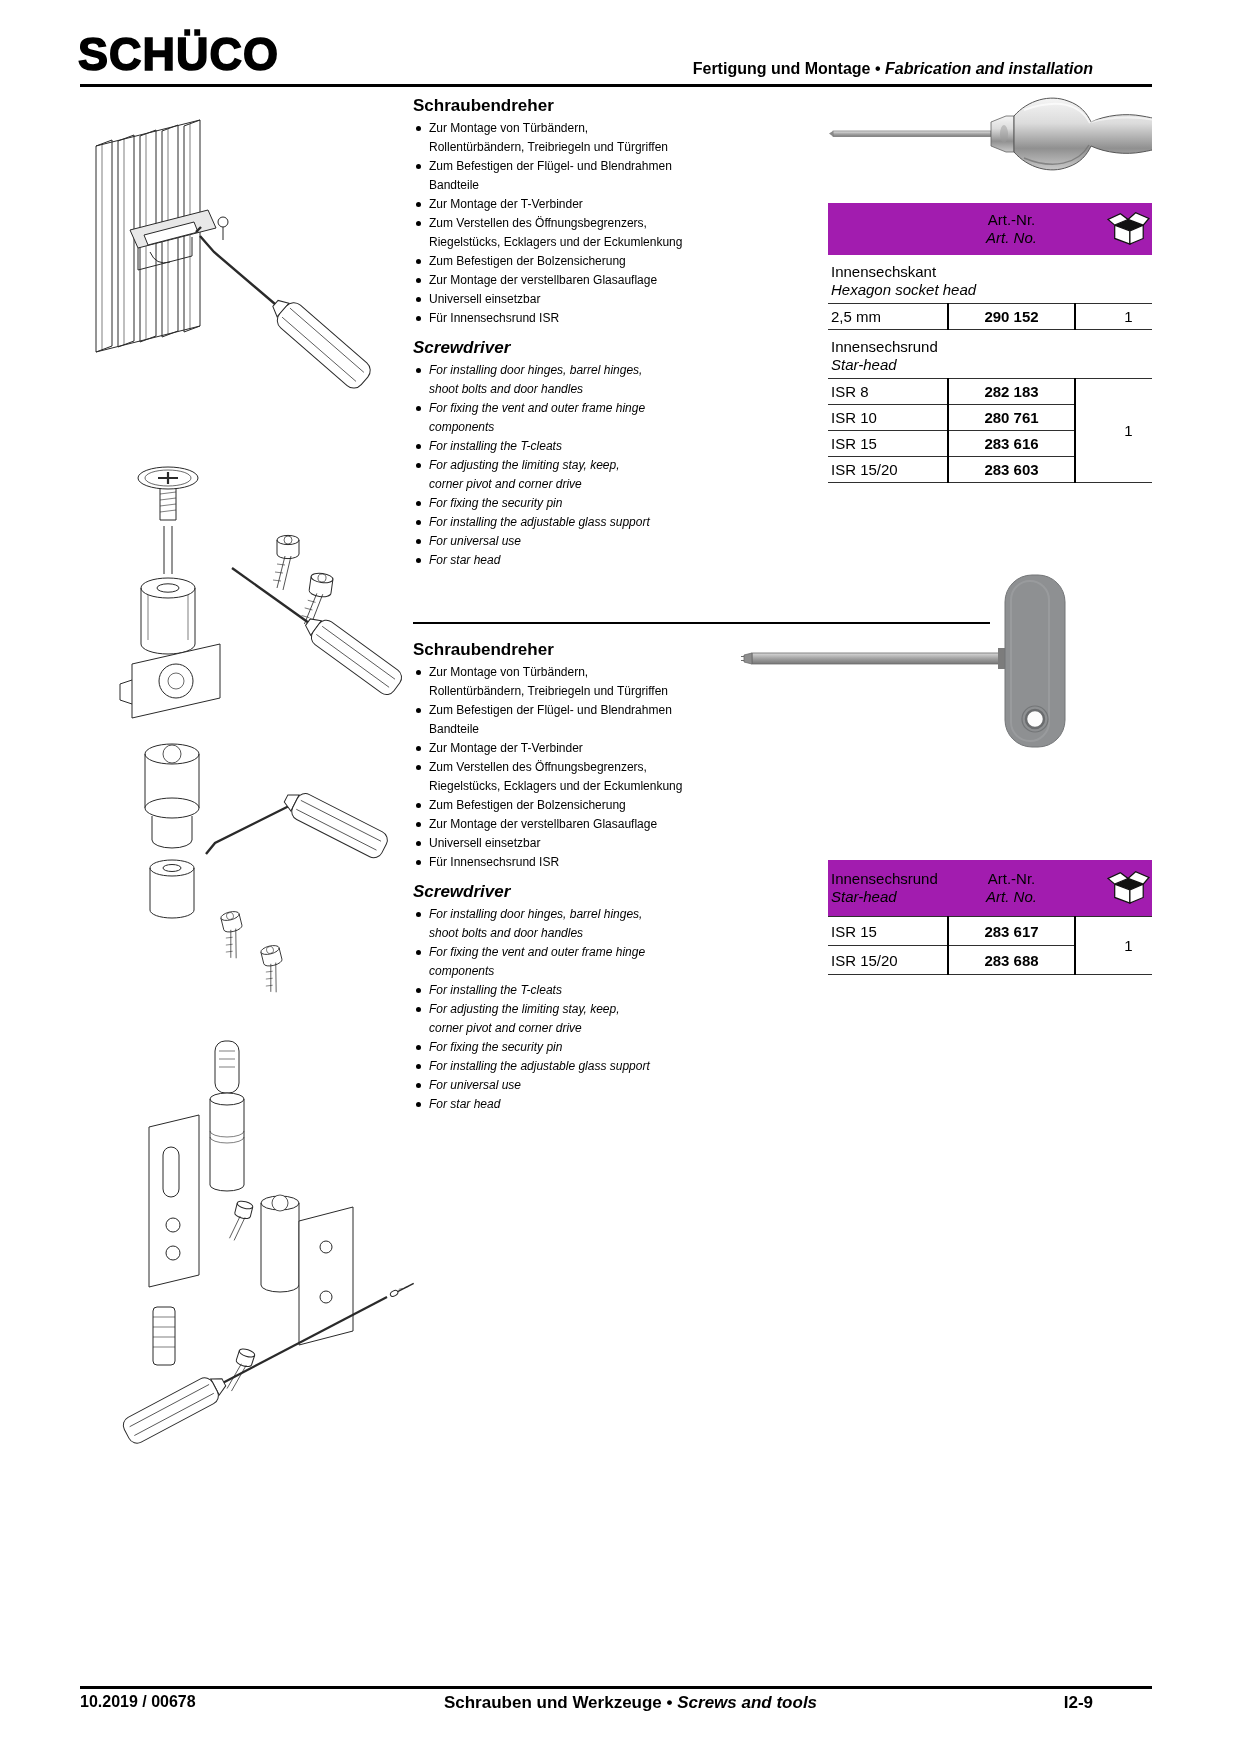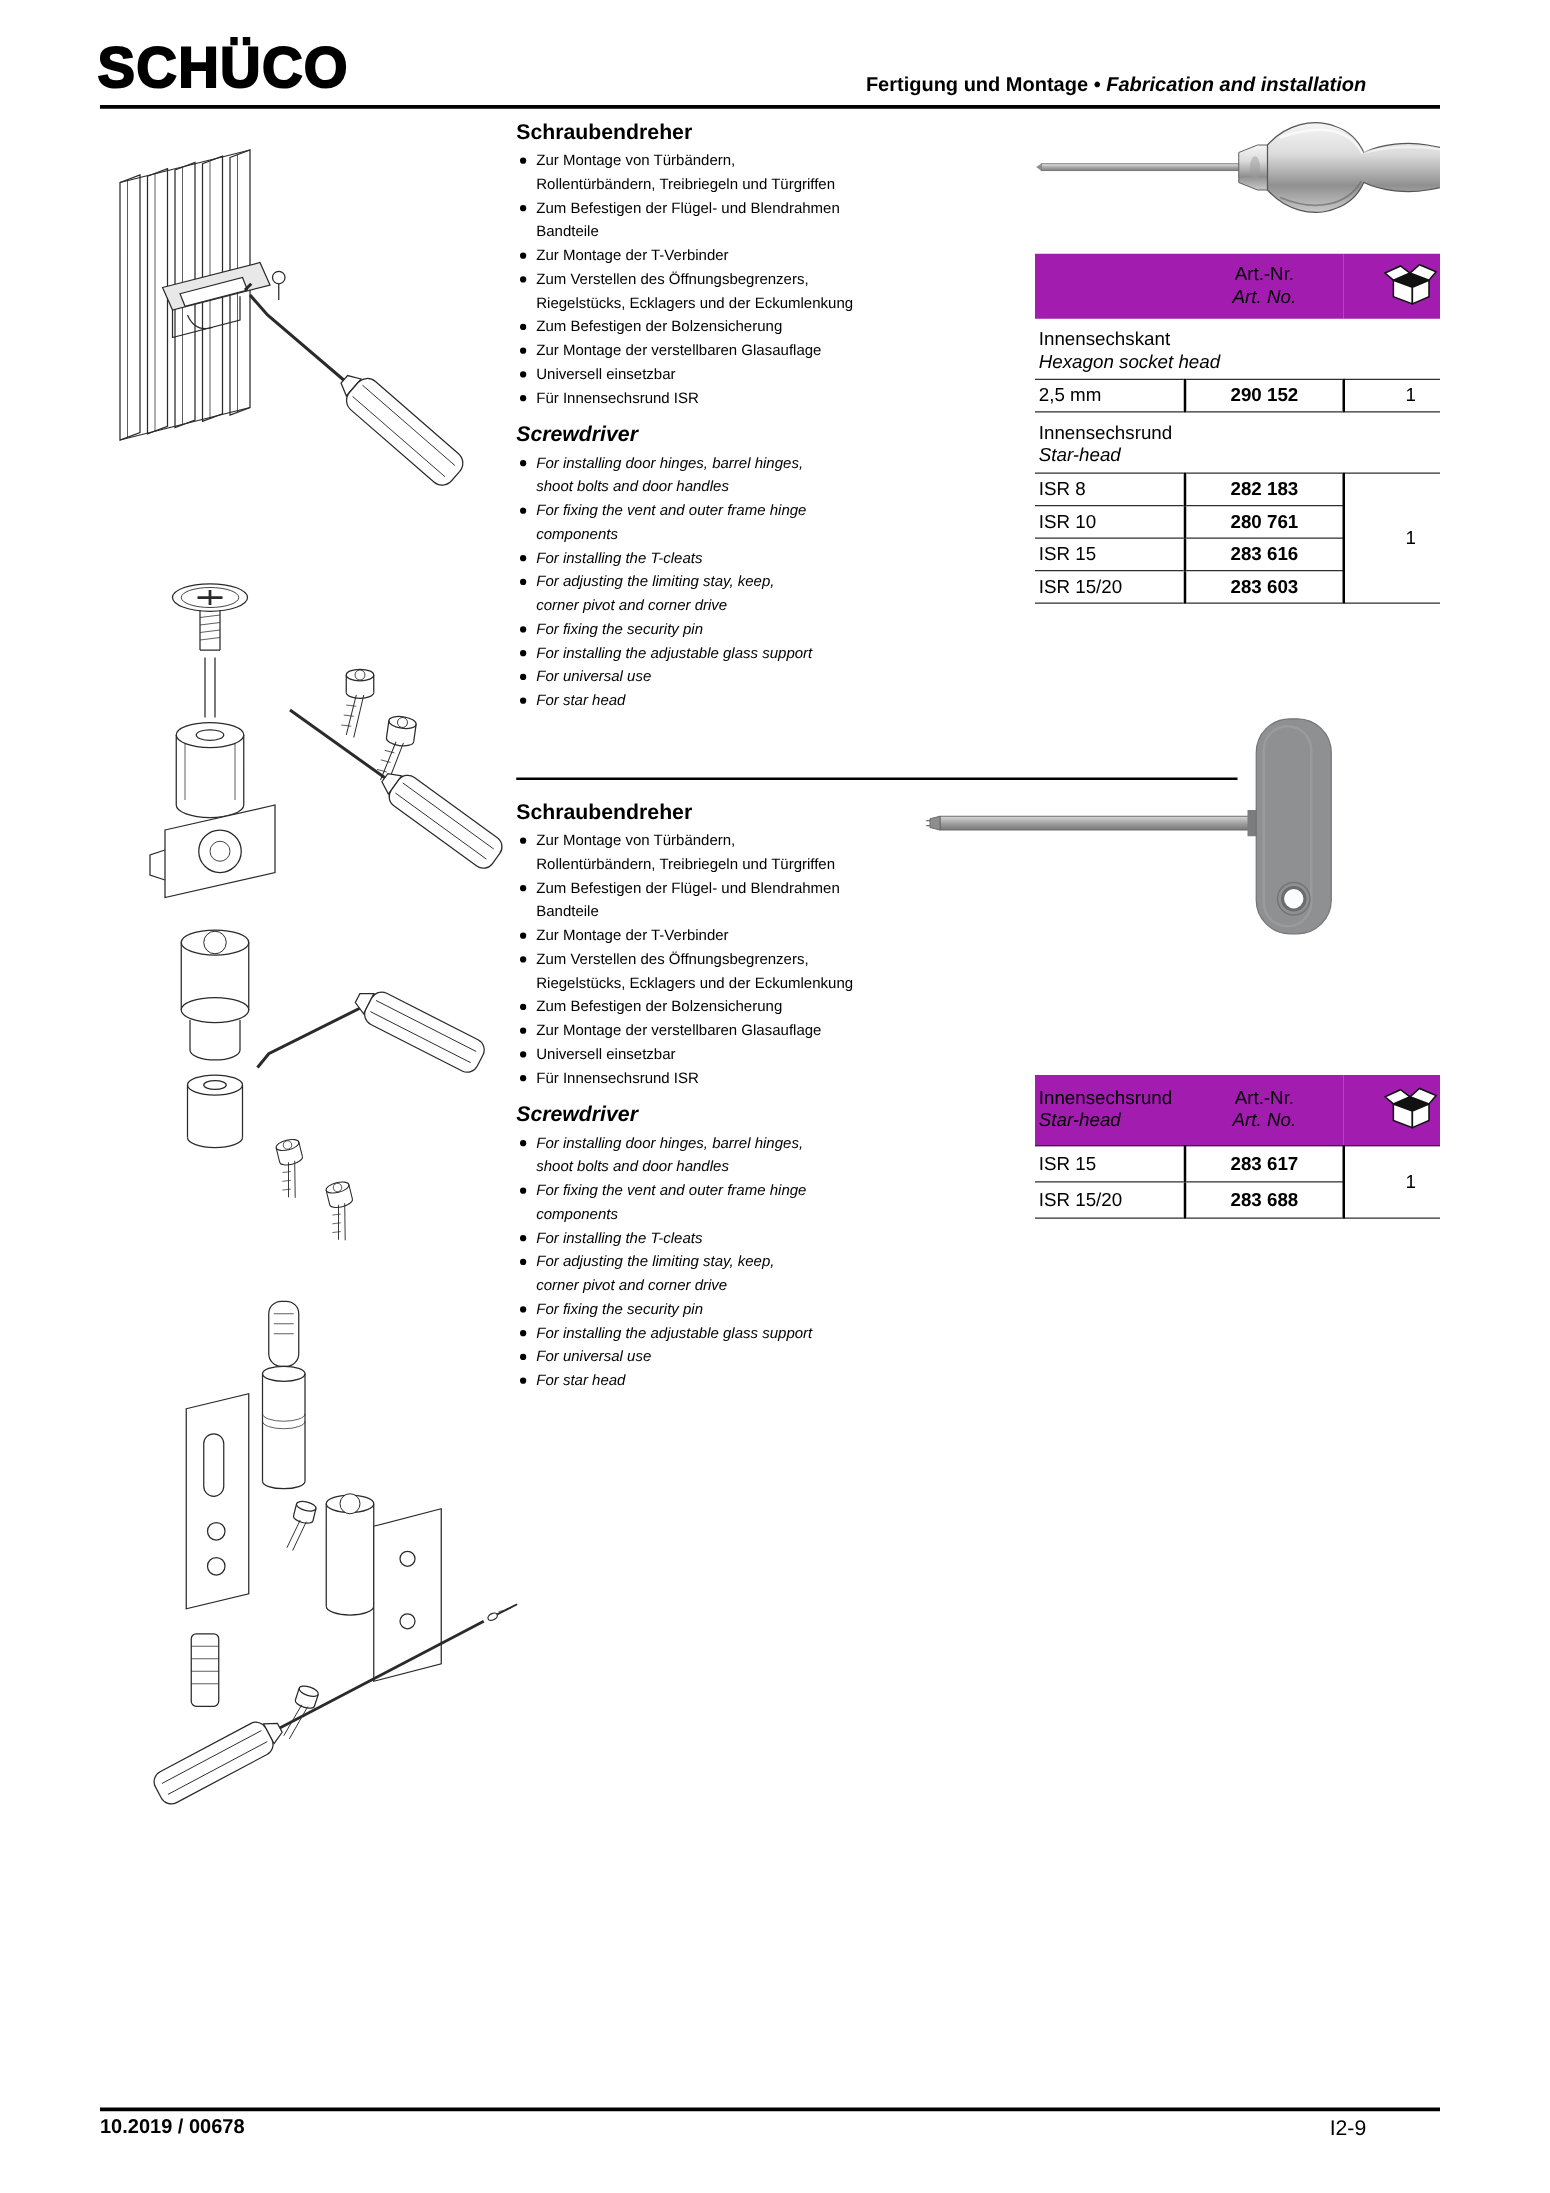--- a/index.html
+++ b/index.html
@@ -69,21 +69,21 @@
   .t2 tr.dr td { height:28px; }
   td.size { padding-left:3px; }
   td.art { text-align:center; font-weight:bold; }
   td.qty { text-align:center; }
   td.vd { border-left:2px solid #000000; }
 
   
   .footer-rule { position:absolute; left:80px; top:1686px; width:1101px; height:3px; background:#000; }
   .footer-left   { position:absolute; left:80px;  top:1693px; font-size:16px; font-weight:bold; }
   .footer-center { position:absolute; left:80px;  top:1693px; width:1101px; text-align:center; font-size:17px; font-weight:bold; }
-  .footer-right  { position:absolute; right:59px; top:1693px; font-size:17px; font-weight:normal; }
+  .footer-right  { position:absolute; right:59px; top:1693px; font-size:17px; font-weight:bold; }
 
   svg .ln { fill:none; }
 </style>
 </head>
 <body>
 
 <div class="page">
 
   <div class="logo">SCHÜCO</div>
   <div class="header-right">
@@ -442,15 +442,20 @@
           <path d="M0 -9 L-10 -4 L-10 4 L0 9 Z"></path>
           <rect x="0" y="-14" width="100" height="28" rx="9"></rect>
           <path class="ln" d="M4 -5 L94 -5 M4 5 L94 5" stroke-width="0.7"></path>
         </g>
       </g>
     </svg>
   </div>
 
   <div class="footer-rule"></div>
   <div class="footer-left">10.2019 / 00678</div>
+  <div class="footer-center">
+    <span>Schrauben und Werkzeuge</span>
+    <span>•</span>
+    <span class="it">Screws and tools</span>
+  </div>
   <div class="footer-right">I2-9</div>
 
 </div>
 
 </body></html>

